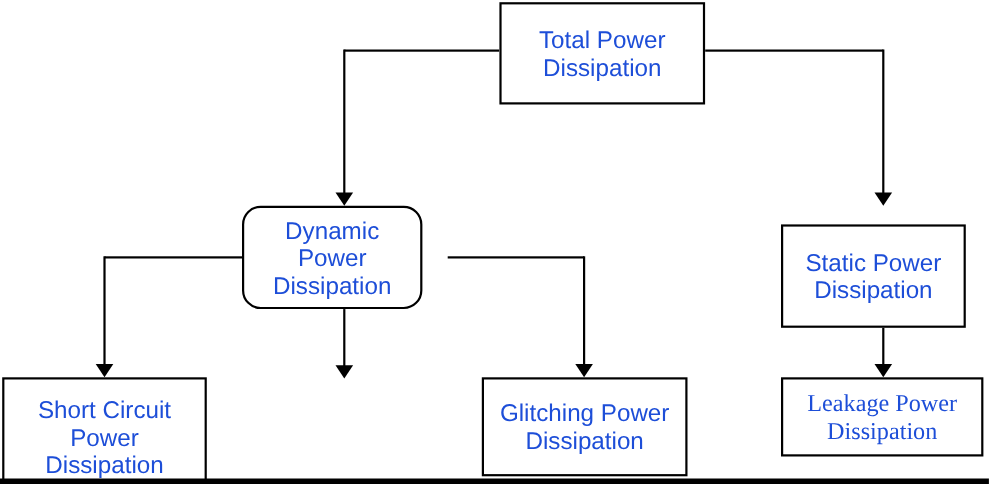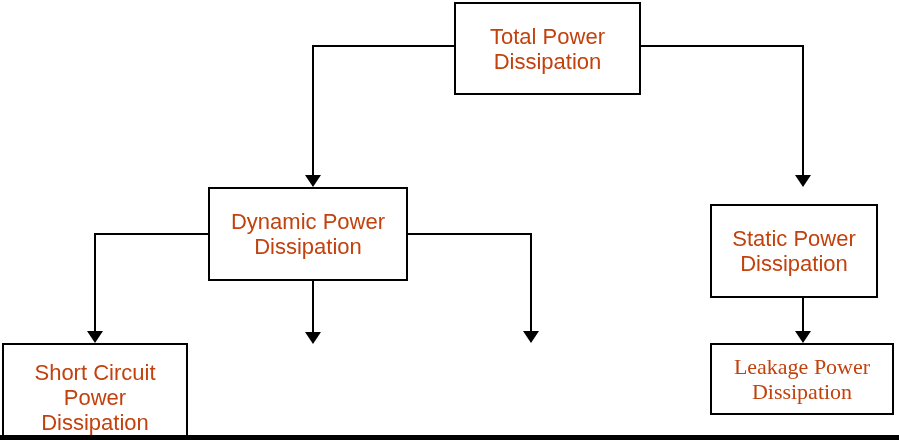--- a/index.html
+++ b/index.html
@@ -17,21 +17,21 @@
   }
   .node {
     position: absolute;
     box-sizing: border-box;
     background: #ffffff;
     border: 2px solid #000000;
     display: flex;
     align-items: center;
     justify-content: center;
     text-align: center;
-    color: #c2410c;
+    color: #1d4ed8;
     font-size: 22px;
     line-height: 25px;
     padding: 0 6px;
   }
   .seg {
     position: absolute;
     background: #000000;
   }
   .arrow-down {
     position: absolute;
@@ -45,21 +45,21 @@
     position: absolute;
     left: 0;
     top: 435;
     top: 435px;
     width: 899px;
     height: 5px;
     background: #000000;
   }
   
   #n-total        { left: 454px; top: 2px;   width: 187px; height: 93px; }
-  #n-dynamic      { left: 208px; top: 187px; width: 200px; height: 94px; }
+  #n-dynamic      { left: 220px; top: 187px; width: 164px; height: 94px; border-radius: 17px; }
   #n-static       { left: 710px; top: 204px; width: 168px; height: 94px; }
   #n-shortcircuit { left: 2px;   top: 343px; width: 186px; height: 108px; }
   #n-switching    { left: 220px; top: 344px; width: 187px; height: 90px; }
   #n-glitching    { left: 438px; top: 343px; width: 187px; height: 90px; }
   #n-leakage      { left: 710px; top: 343px; width: 184px; height: 72px; font-family: Liberation Serif, serif; }
 </style>
 </head>
 <body>
 
 <div class="canvas">
@@ -91,19 +91,22 @@
   </div>
   <div class="node" id="n-dynamic">
     <span>Dynamic Power Dissipation</span>
   </div>
   <div class="node" id="n-static">
     <span>Static Power Dissipation</span>
   </div>
   <div class="node" id="n-shortcircuit">
     <span>Short Circuit Power Dissipation</span>
   </div>
+  <div class="node" id="n-glitching">
+    <span>Glitching Power Dissipation</span>
+  </div>
   <div class="node" id="n-leakage">
     <span>Leakage Power Dissipation</span>
   </div>
 
   <div class="bottom-bar"></div>
 
 </div>
 
 </body></html>

